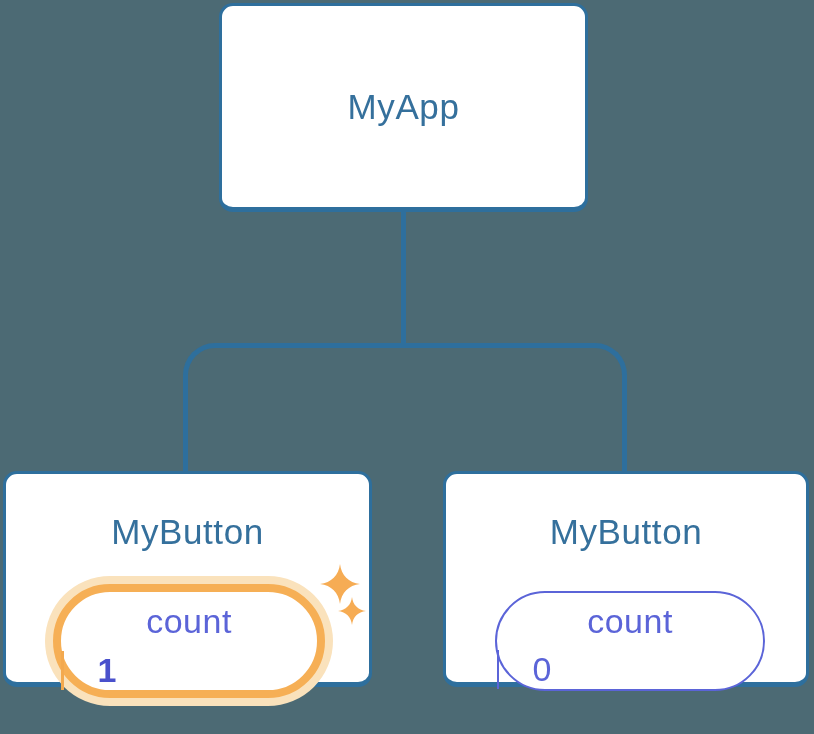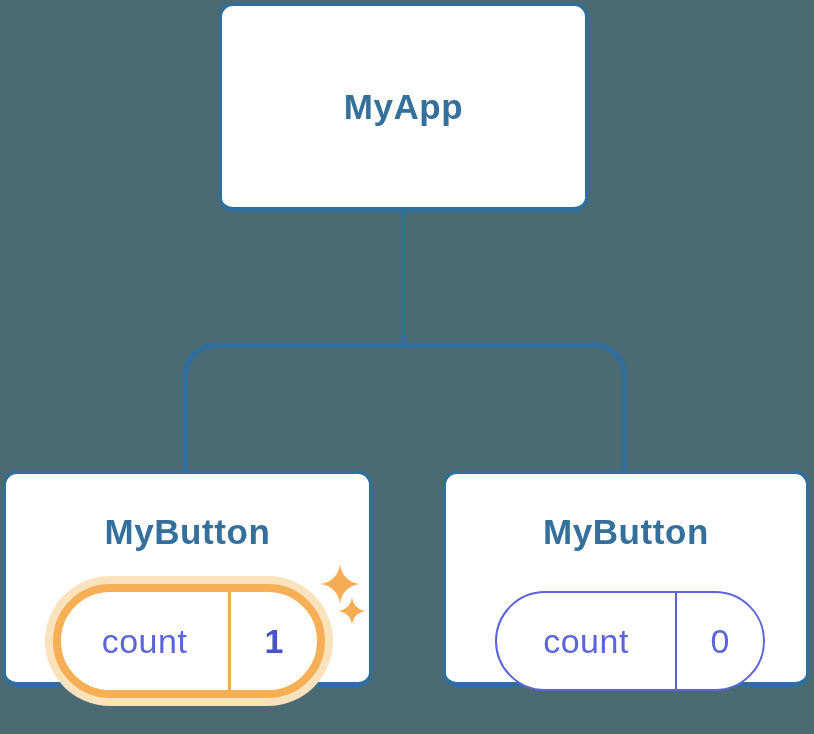--- a/index.html
+++ b/index.html
@@ -39,21 +39,21 @@
   .card-child {
     top: 471px;
     height: 216px;
   }
   .card-child-left  { left: 3px;   width: 369px; }
   .card-child-right { left: 443px; width: 366px; }
 
   .card-title {
     color: #35709C;
     font-size: 35px;
-    font-weight: 700;
+    font-weight: 400;
     letter-spacing: 0.6px;
   }
   .card-child .card-title {
     position: absolute;
     top: 38px;
     left: 0;
     width: 100%;
     text-align: center;
   }
 
@@ -78,20 +78,21 @@
     border-radius: 32px 32px 0 0;
   }
 
   
   .pill {
     position: absolute;
     display: flex;
     align-items: stretch;
     box-sizing: border-box;
     background: #ffffff;
+    flex-direction: column;
   }
   .pill-highlight {
     left: 47px;
     top: 110px;
     width: 272px;
     height: 114px;
     border: 8px solid #F6AF55;
     border-radius: 60px;
     box-shadow: 0 0 0 8px #FAE2BC;
   }

